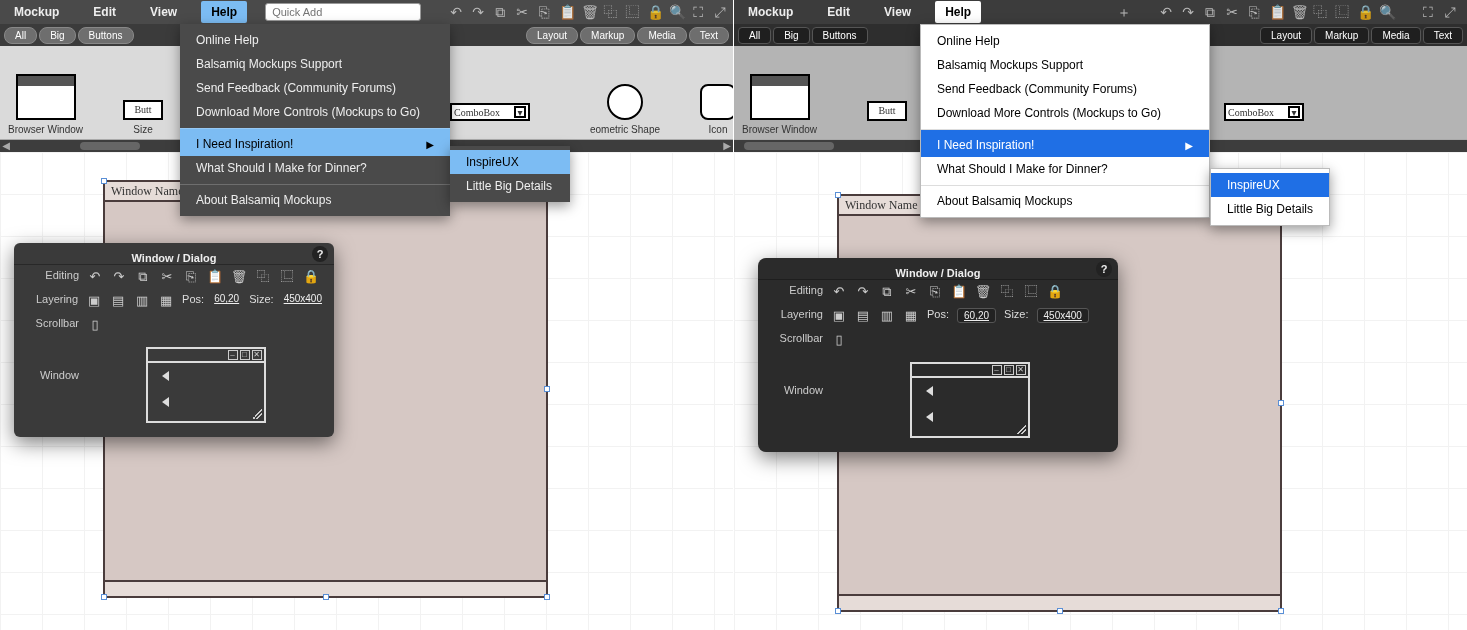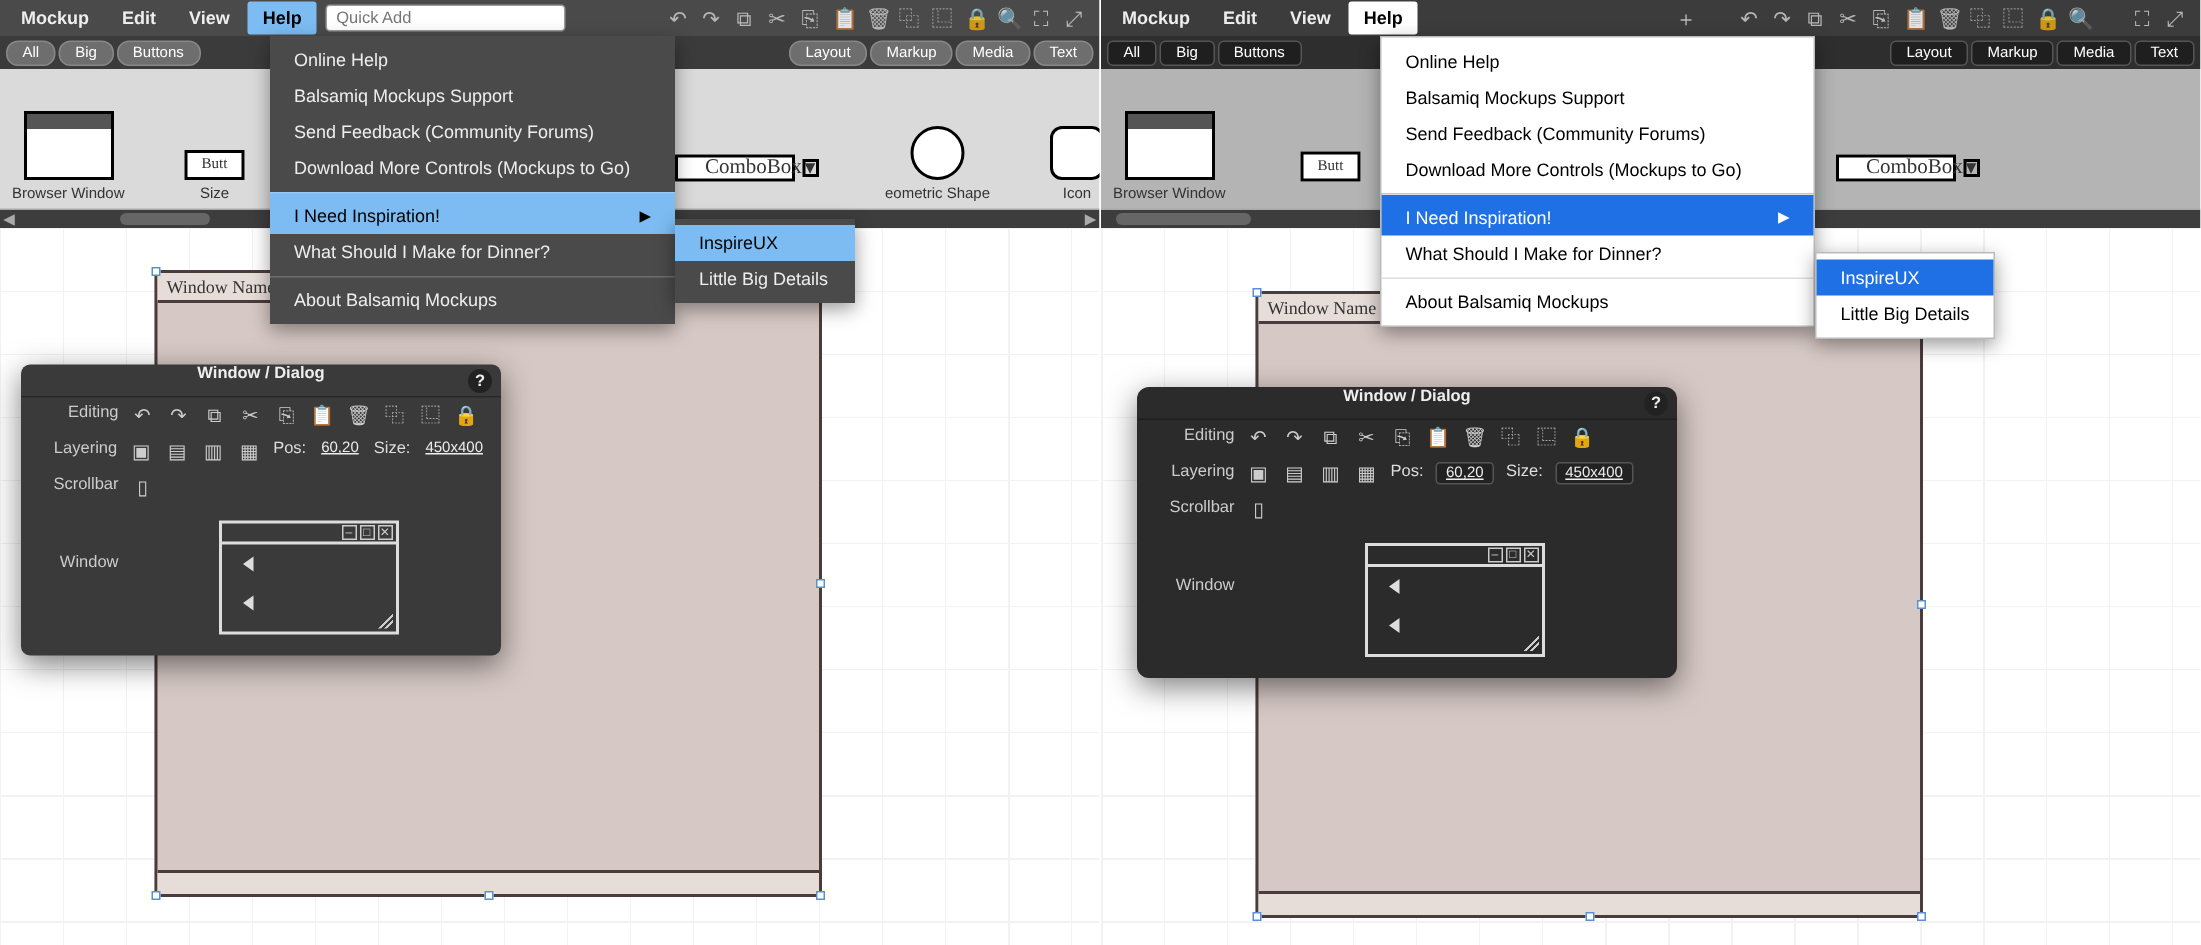--- a/index.html
+++ b/index.html
@@ -22,21 +22,21 @@
   .pane-right { left: 734px; width: 733px; }
 
   
   .menubar {
     height: 24px;
     background: #4a4a4a;
     display: flex;
     align-items: center;
     color: #eee;
     padding: 0 4px;
-    gap: 2px;
+    gap: 14px;
     position: relative;
     z-index: 5;
   }
   .menubar.light { background: #3c3c3c; }
   .menuitem {
     padding: 4px 10px;
     cursor: default;
     border-radius: 2px;
     font-weight: bold;
   }
@@ -138,25 +138,25 @@
     font-family: "Comic Sans MS", cursive;
     font-size:10px;
     text-align:center;
     line-height:16px;
   }
   .lib-combo {
     width: 80px; height: 18px;
     border: 2px solid #000;
     background:#fff;
     font-family: "Comic Sans MS", cursive;
-    font-size:14px;
+    font-size:10px;
     display:flex;
     align-items:center;
     justify-content:space-between;
-    padding:0 18px;
+    padding:0 2px;
   }
   .lib-combo .tri {
     width:12px;height:12px;border:2px solid #000;
     display:flex;align-items:center;justify-content:center;
   }
   .lib-shape {
     width: 36px; height: 36px;
     border: 2px solid #000;
     border-radius: 50%;
     background:#fff;
@@ -254,21 +254,21 @@
     position: absolute;
     background: #3a3a3a;
     color: #ddd;
     border-radius: 6px;
     box-shadow: 0 6px 20px rgba(0,0,0,.5);
     z-index: 20;
     padding-bottom: 10px;
   }
   .pane-right .inspector { background: #2b2b2b; border-radius: 8px; }
   .inspector .hdr {
-    display:flex; align-items:flex-start; justify-content:center;
+    display:flex; align-items:flex-end; justify-content:center;
     height: 22px;
     font-size: 11px;
     font-weight: bold;
     color: #eee;
     position: relative;
     border-bottom: 1px solid rgba(0,0,0,.3);
   }
   .inspector .hdr .help {
     position:absolute; right:6px; top:3px;
     width:16px;height:16px;border-radius:50%;

